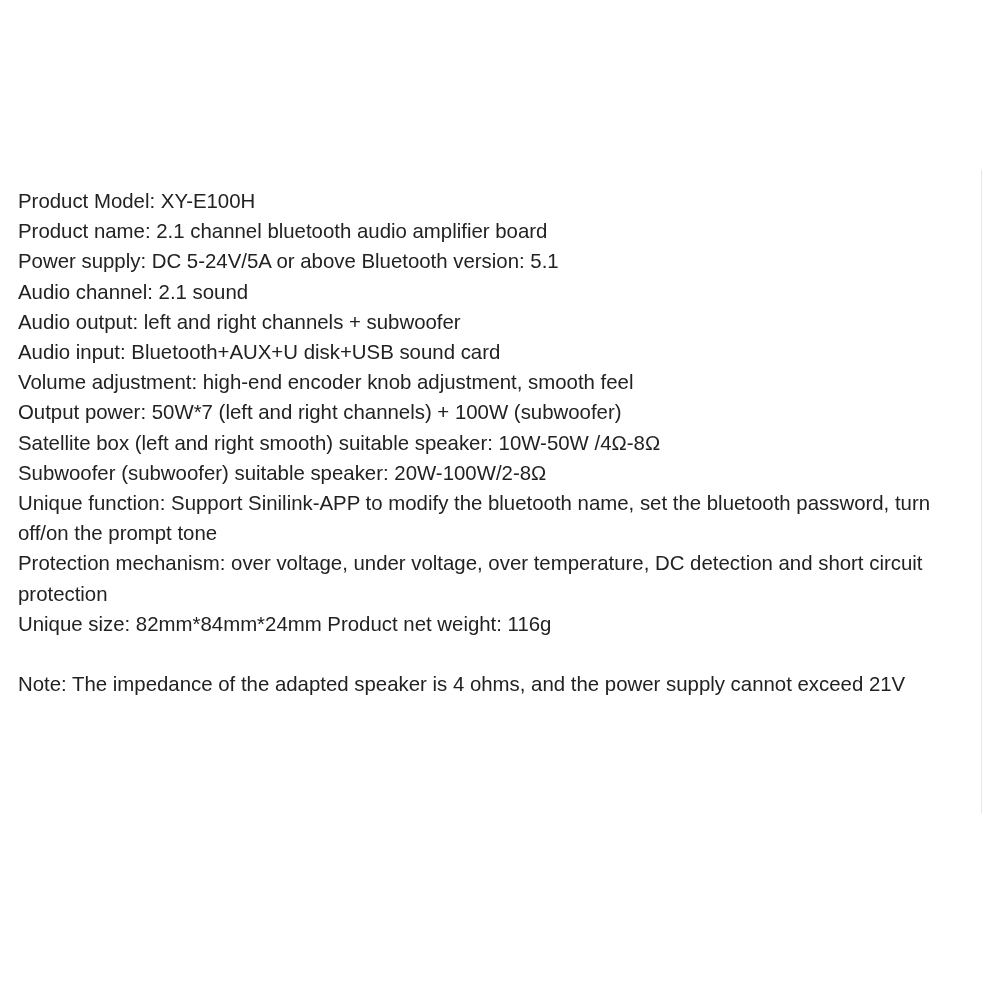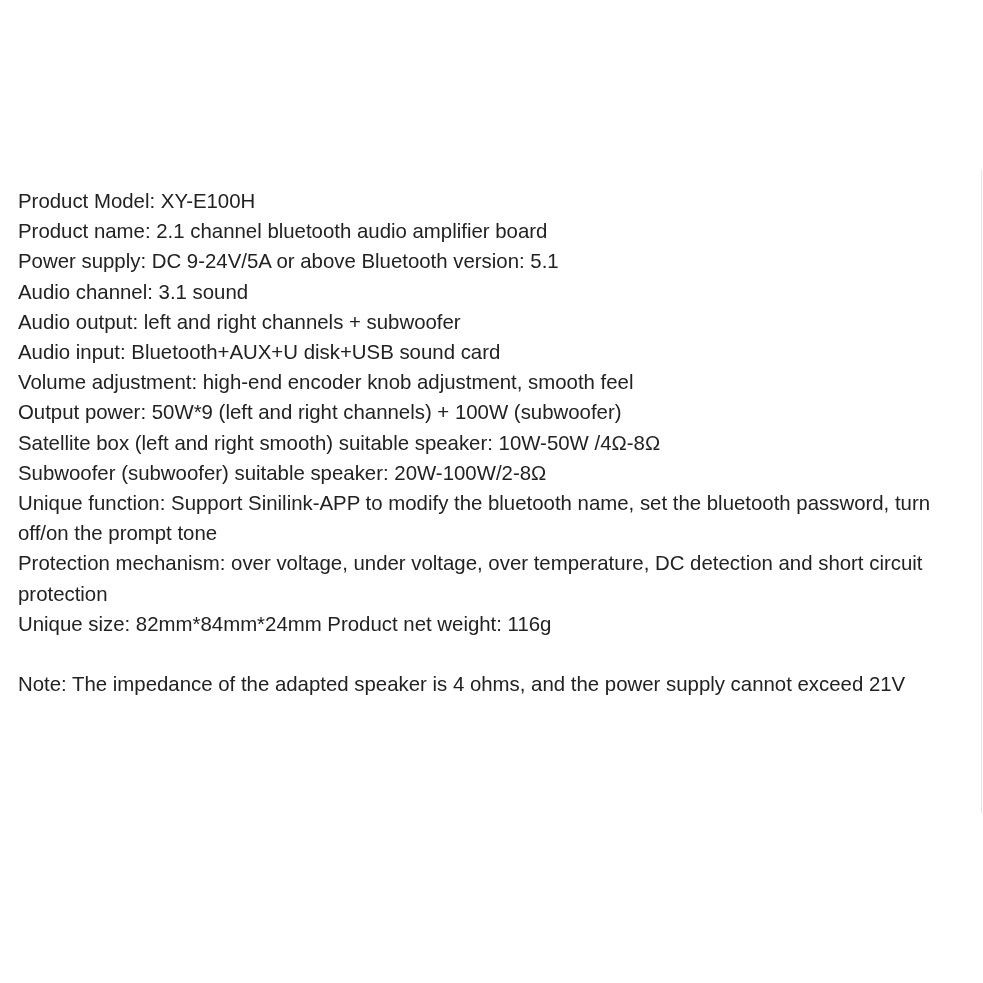--- a/index.html
+++ b/index.html
@@ -48,26 +48,26 @@
       height: 30.2px;
     }
   </style>
 </head>
 <body>
 
 <div class="page">
   <div class="content">
     <p class="spec-line">Product Model: XY-E100H</p>
     <p class="spec-line">Product name: 2.1 channel bluetooth audio amplifier board</p>
-    <p class="spec-line">Power supply: DC 9-24V/5A or above Bluetooth version: 5.1</p>
-    <p class="spec-line">Audio channel: 3.1 sound</p>
+    <p class="spec-line">Power supply: DC 5-24V/5A or above Bluetooth version: 5.1</p>
+    <p class="spec-line">Audio channel: 2.1 sound</p>
     <p class="spec-line">Audio output: left and right channels + subwoofer</p>
     <p class="spec-line">Audio input: Bluetooth+AUX+U disk+USB sound card</p>
     <p class="spec-line">Volume adjustment: high-end encoder knob adjustment, smooth feel</p>
-    <p class="spec-line">Output power: 50W*9 (left and right channels) + 100W (subwoofer)</p>
+    <p class="spec-line">Output power: 50W*7 (left and right channels) + 100W (subwoofer)</p>
     <p class="spec-line">Satellite box (left and right smooth) suitable speaker: 10W-50W /4Ω-8Ω</p>
     <p class="spec-line">Subwoofer (subwoofer) suitable speaker: 20W-100W/2-8Ω</p>
     <p class="spec-line">Unique function: Support Sinilink-APP to modify the bluetooth name, set the bluetooth password, turn off/on the prompt tone</p>
     <p class="spec-line">Protection mechanism: over voltage, under voltage, over temperature, DC detection and short circuit protection</p>
     <p class="spec-line">Unique size: 82mm*84mm*24mm Product net weight: 116g</p>
     <div class="blank-line"></div>
     <p class="spec-line">Note: The impedance of the adapted speaker is 4 ohms, and the power supply cannot exceed 21V</p>
   </div>
   <div class="divider"></div>
 </div>

